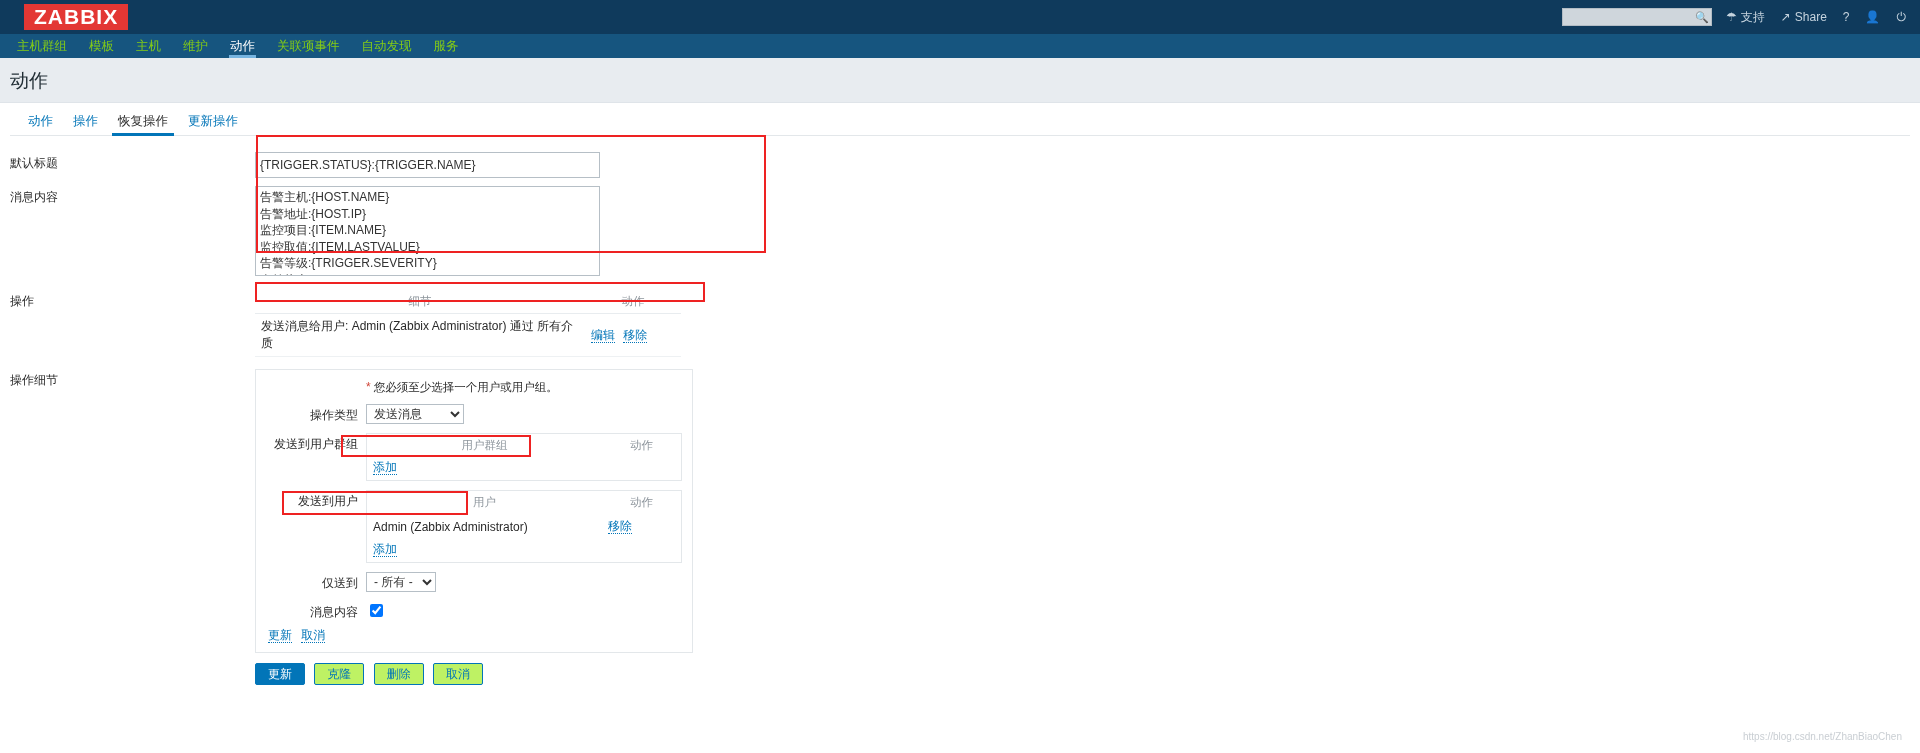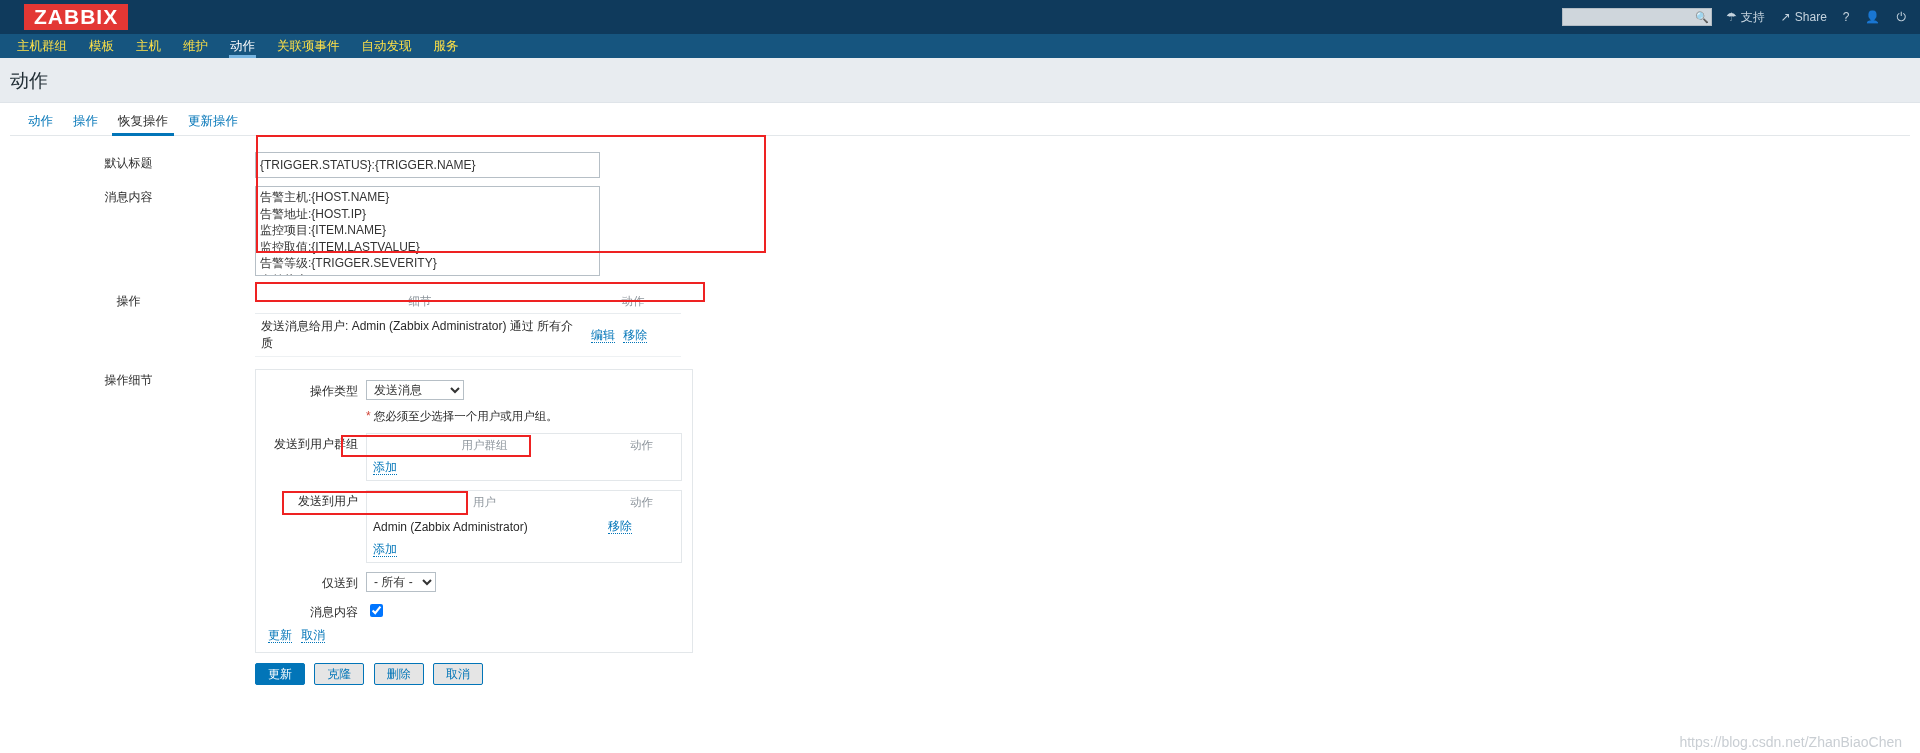--- a/index.html
+++ b/index.html
@@ -85,21 +85,21 @@
 
   
   .subnav {
     height: 24px;
     background: #16557f;
     display: flex;
     align-items: center;
     padding-left: 6px;
   }
   .subnav a {
-    color: #fde047;
+    color: #84cc16;
     text-decoration: none;
     font-size: 12.5px;
     padding: 0 11px;
     line-height: 24px;
     position: relative;
     white-space: nowrap;
   }
   .subnav a.active { color: #fff; }
   .subnav a.active:after {
     content: "";
@@ -152,21 +152,21 @@
     position: absolute;
     left: 4px; right: 4px; bottom: -1px;
     height: 3px; background: #0275b8;
   }
 
   
   .form { padding-top: 16px; }
   .frow { display: flex; align-items: flex-start; margin-bottom: 8px; }
   .flabel {
     width: 245px;
-    text-align: center;
+    text-align: left;
     padding-right: 8px;
     font-size: 12px;
     color: #2a2a2a;
     padding-top: 3px;
     flex: none;
   }
 
   input.txt {
     height: 19px;
     border: 1px solid #b6bfc6;
@@ -249,38 +249,38 @@
     padding: 0 12px;
     border-radius: 2px;
     cursor: pointer;
     font-family: "Liberation Sans", sans-serif;
     border: 1px solid #0275b8;
     background: #0275b8;
     color: #fff;
     margin-right: 6px;
   }
   .btn.alt {
-    background: #e5e5e5;
+    background: #bef264;
     color: #0275b8;
   }
   .footnote { font-size: 11.5px; color: #2a2a2a; }
 
   
   .anno {
     position: absolute;
     border: 2px solid #ee2222;
     pointer-events: none;
     z-index: 50;
   }
 
   .watermark {
     position: absolute;
-    right: 8px; bottom: 0;
+    right: 8px; bottom: 8px;
     color: #c9ced3;
-    font-size: 14px;
+    font-size: 10px;
   }
 </style>
 </head>
 <body>
 
 <div class="topbar">
   <div class="logo">ZABBIX</div>
 
 
   <div class="topright">
@@ -371,31 +371,31 @@
           </tbody>
         </table>
       </div>
     </div>
 
     <div class="frow" style="margin-top:12px">
       <div class="flabel">操作细节</div>
       <div class="opdetails">
 
         <div class="oprow">
+          <div class="oplabel"></div>
+          <div class="hint">
+            <span class="req">*</span><span>您必须至少选择一个用户或用户组。</span>
+          </div>
+        </div>
+
+        <div class="oprow">
           <div class="oplabel">操作类型</div>
           <select class="sel" style="width:98px">
             <option>发送消息</option>
           </select>
-        </div>
-
-        <div class="oprow">
-          <div class="oplabel"></div>
-          <div class="hint">
-            <span class="req">*</span><span>您必须至少选择一个用户或用户组。</span>
-          </div>
         </div>
 
         <div class="oprow">
           <div class="oplabel">发送到用户群组</div>
           <div class="opbox">
             <table class="tbl" style="width:100%">
               <thead>
                 <tr>
                   <th style="width:235px;border-bottom:none">用户群组</th>
                   <th style="border-bottom:none">动作</th>

